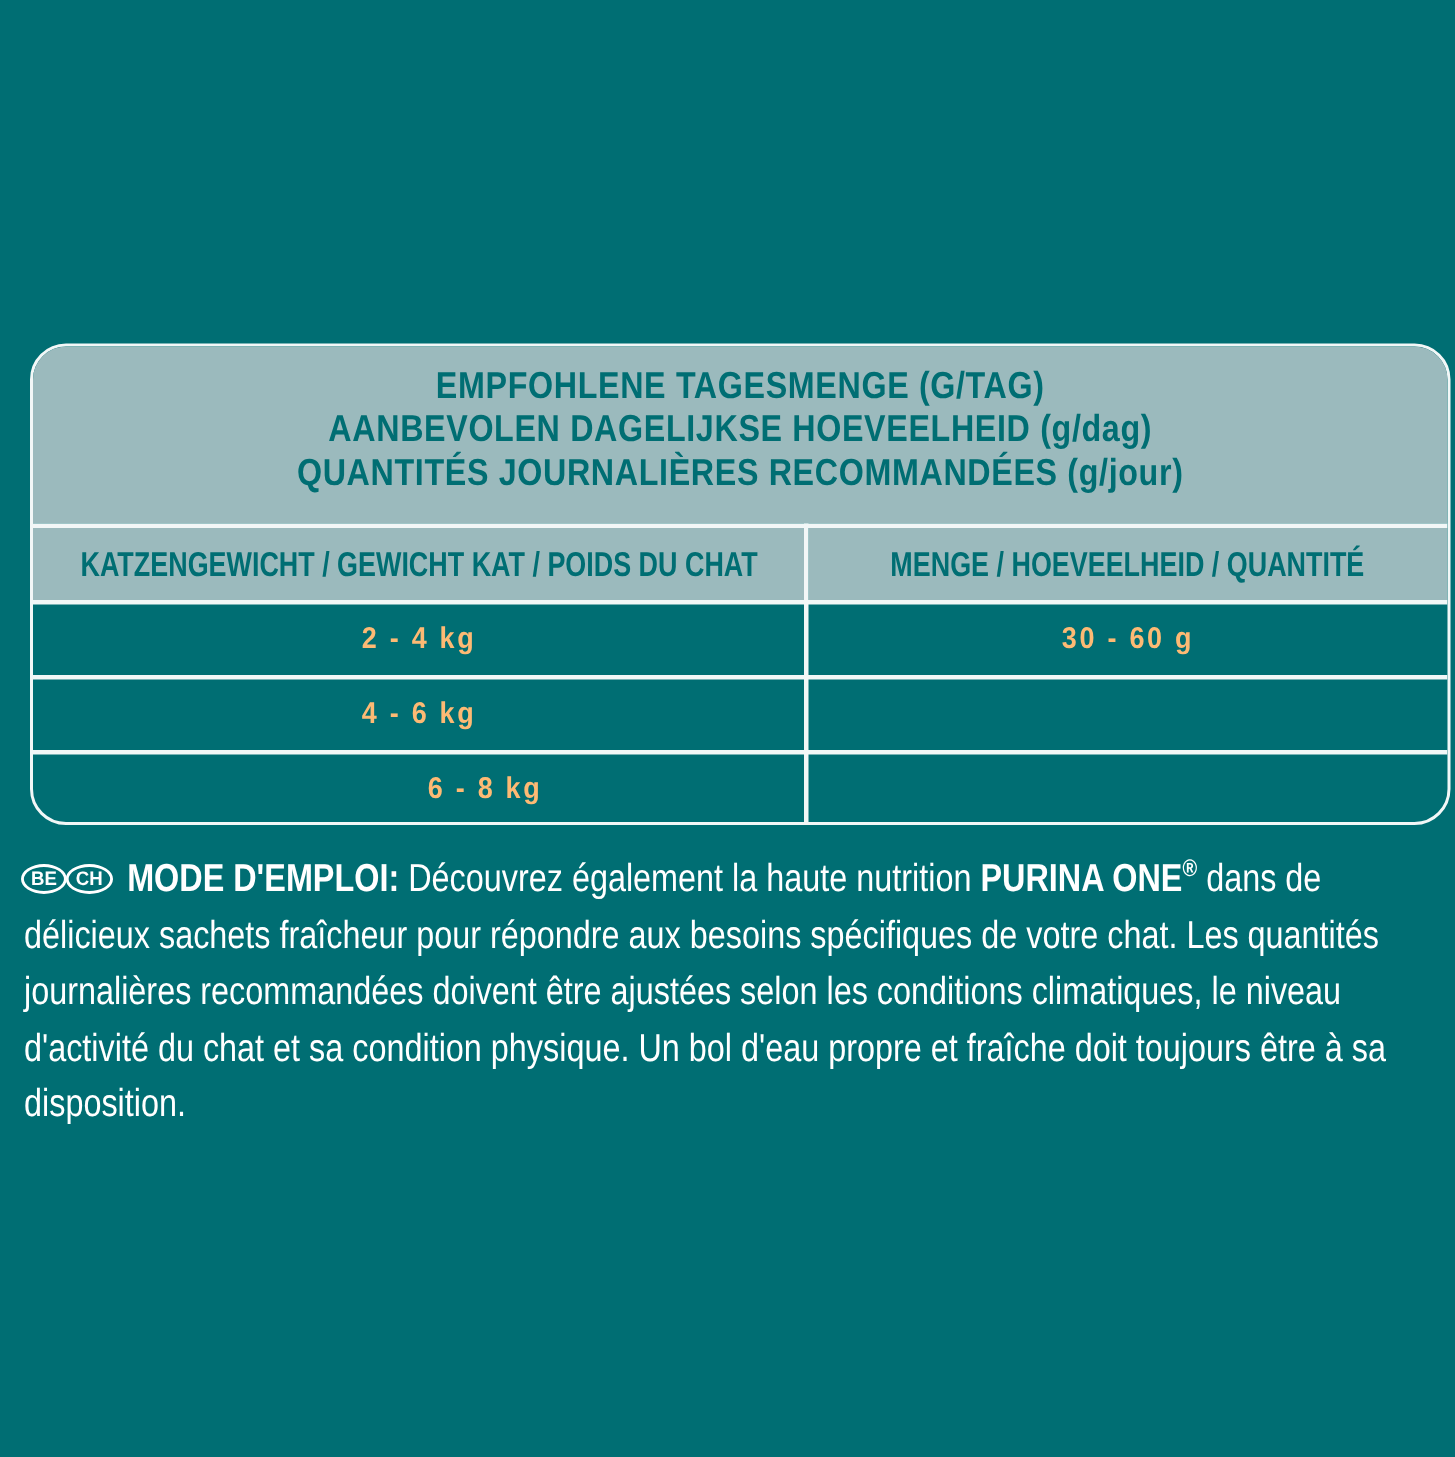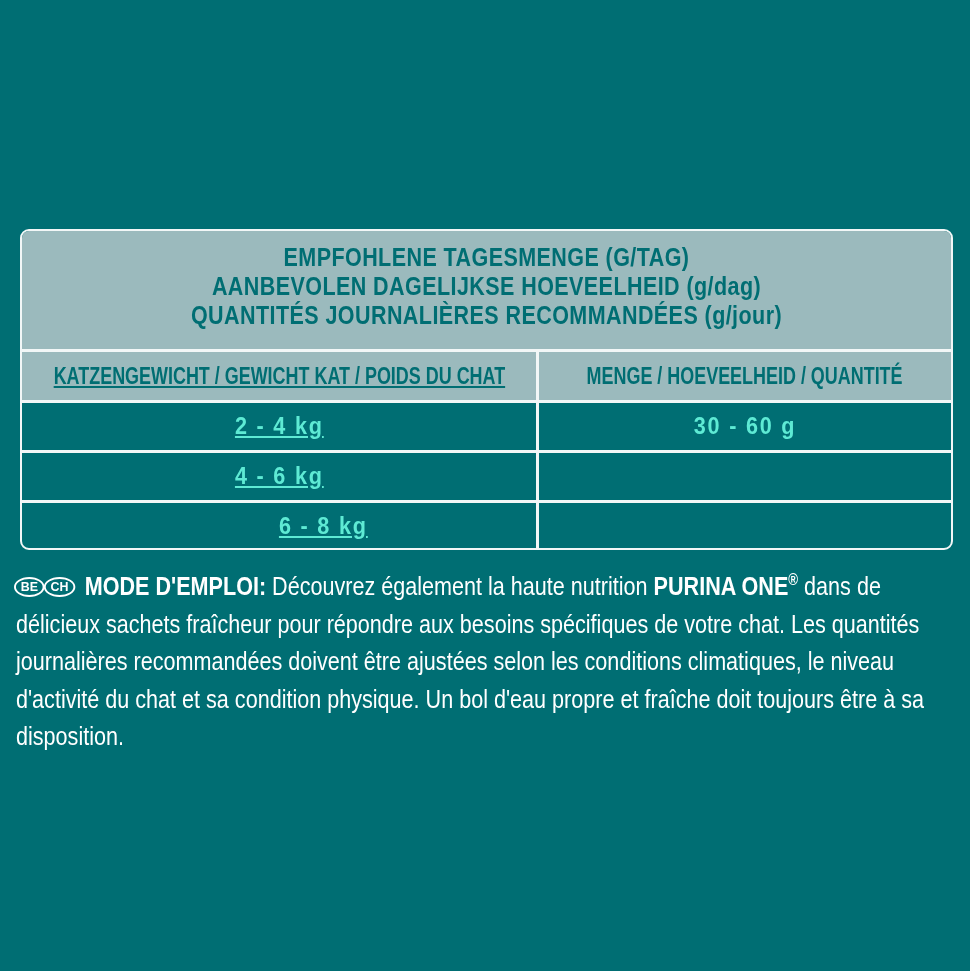--- a/index.html
+++ b/index.html
@@ -8,23 +8,24 @@
       background: #006e73;
       position: relative;
       overflow: hidden;
       font-family: "Liberation Sans", "DejaVu Sans", sans-serif;
     }
     .table-box {
       position: absolute;
       left: 20px; top: 229px;
       width: 929px; height: 317px;
       border: 2.5px solid #f2f7f7;
-      border-radius: 9px;
+      border-radius: 24px;
       overflow: hidden;
       background: #006e73;
+      padding-left: 14px;
     }
     .title-area {
       position: absolute;
       left: 0; top: 0; right: 0; height: 118px;
       background: #9bbabd;
       color: #006e73;
       text-align: center;
       font-weight: bold;
       font-size: 25px;
       line-height: 29px;
@@ -47,36 +48,36 @@
       background: #f2f7f7;
       left: 514px;
     }
     .cell {
       position: absolute;
       display: flex; align-items: center; justify-content: center;
       box-sizing: border-box;
       white-space: nowrap;
       font-weight: bold;
     }
-    .col-left { left: 0; width: 514px; text-decoration: underline; }
+    .col-left { left: 0; width: 514px; }
     .col-right { left: 517px; right: 0; }
     .head-cell {
       background: #9bbabd;
       color: #006e73;
       font-size: 23px;
       top: 121px; height: 48px;
     }
     .head-cell span {
       display: inline-block;
       transform: scaleX(0.78);
       transform-origin: center;
     }
     .data-cell {
-      color: #5eead4;
-      font-size: 24px;
+      color: #fdba74;
+      font-size: 20px;
       height: 48px;
     }
     .data-cell span {
       display: inline-block;
       transform: scaleX(0.9);
       letter-spacing: 2px;
     }
     .r1 { top: 171px; }
     .r2 { top: 221px; }
     .r3 { top: 271px; margin-left: 44px; }

